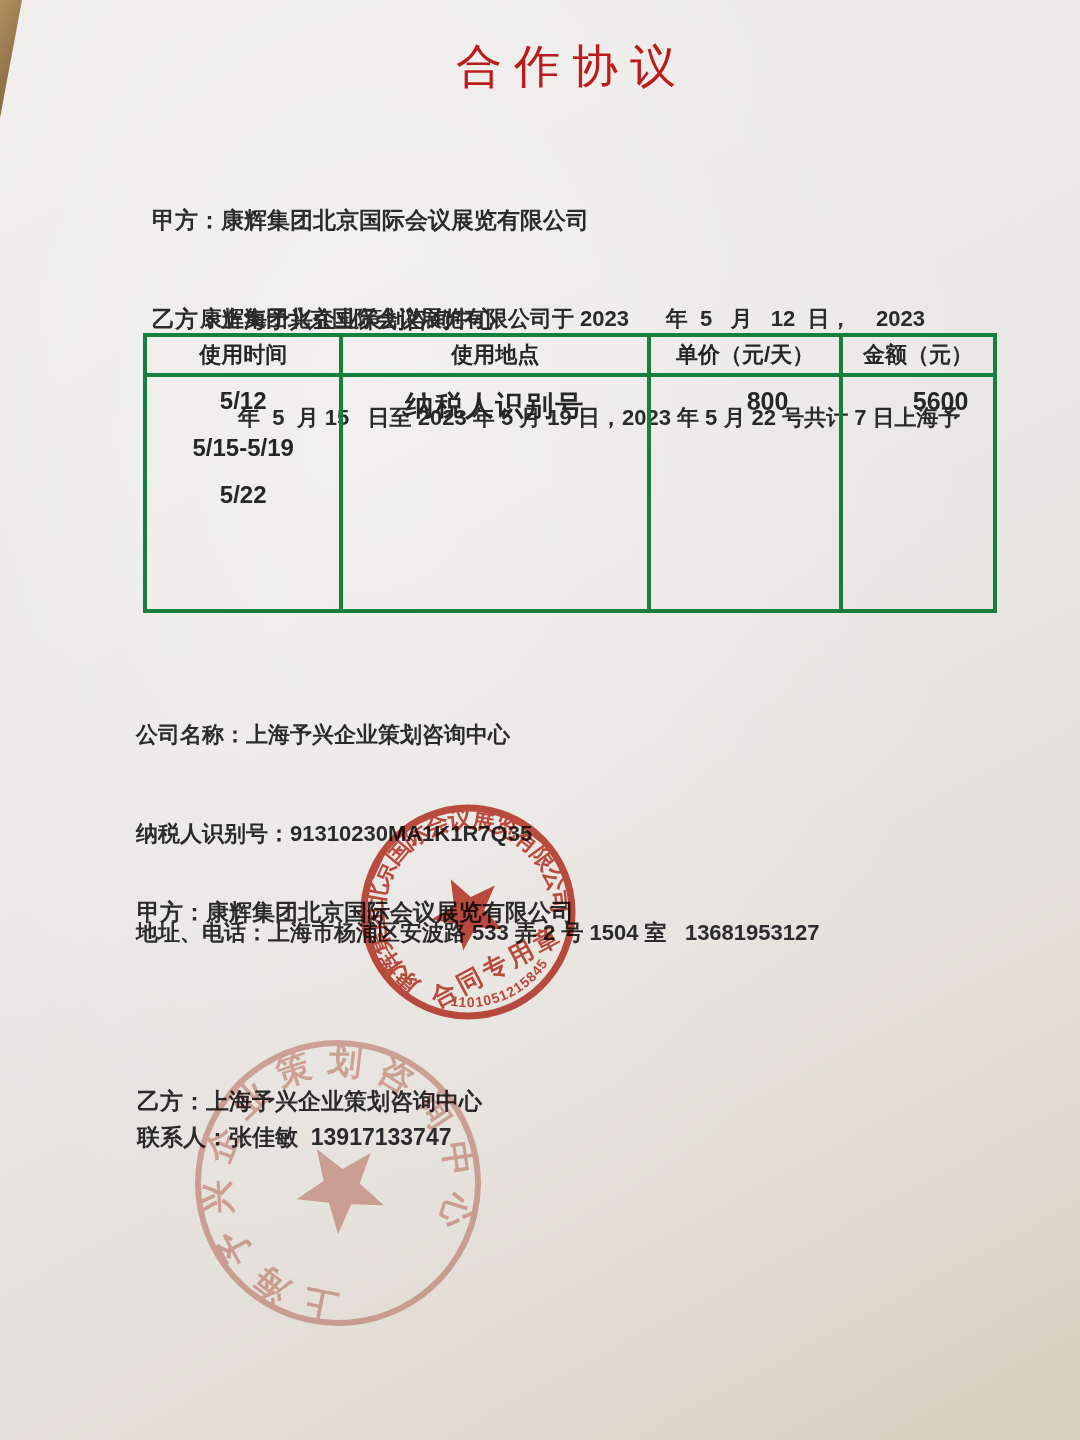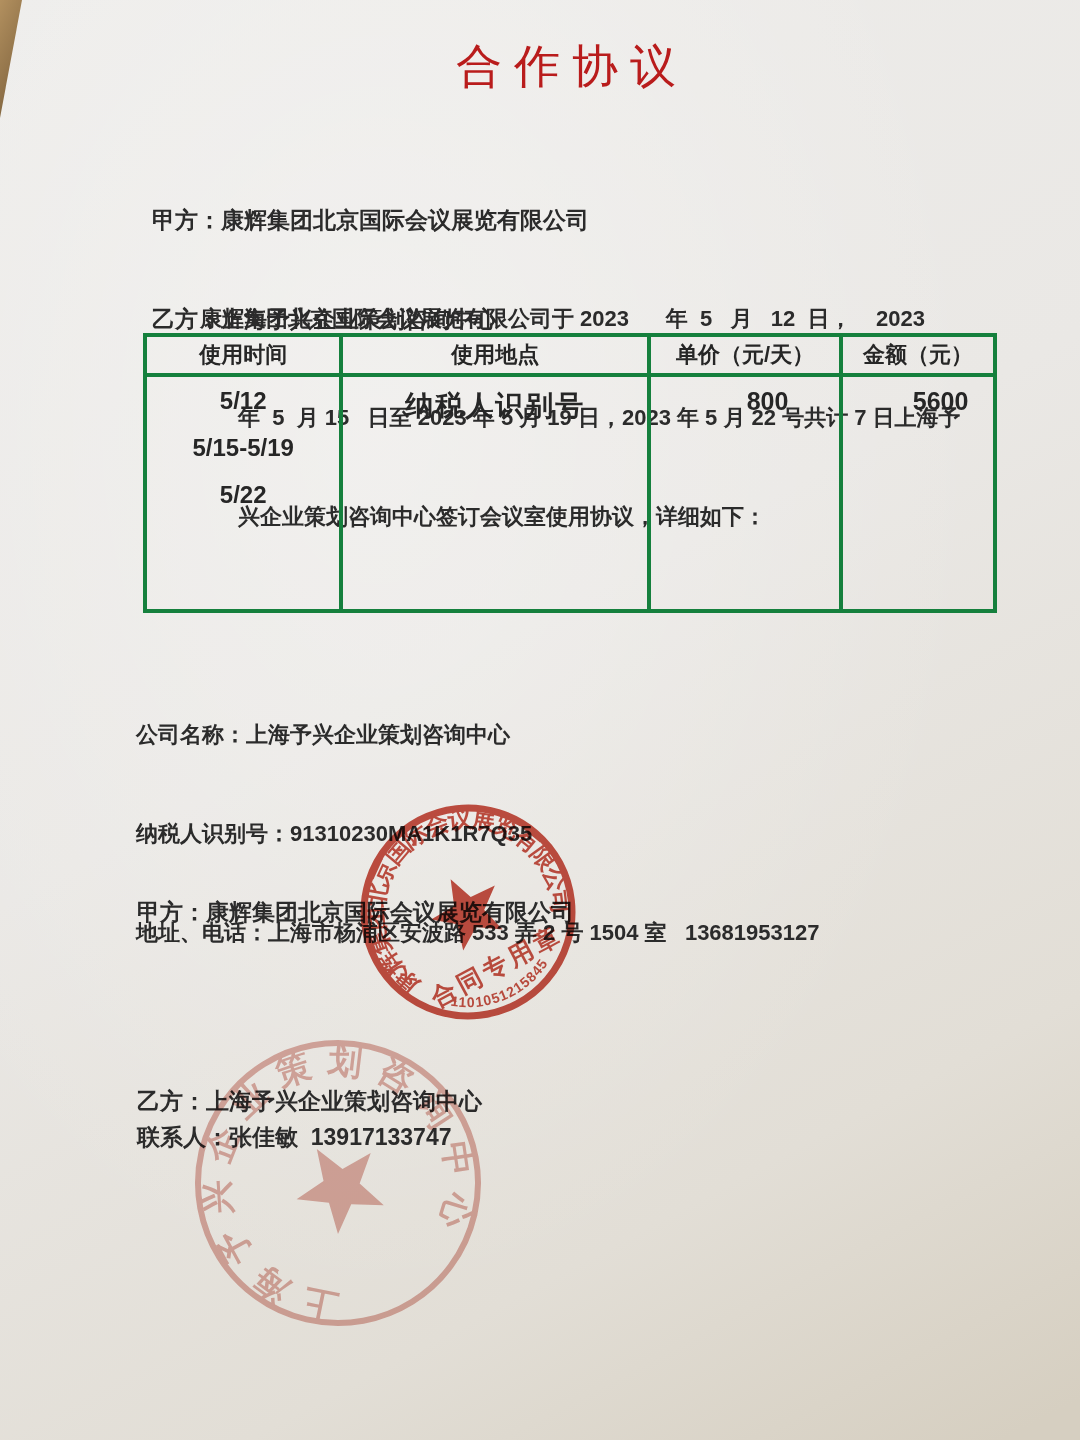--- a/index.html
+++ b/index.html
@@ -59,21 +59,20 @@
 <div class="doc-title">合作协议</div>
 
 <div class="parties">
   <div>甲方：康辉集团北京国际会议展览有限公司</div>
   <div>乙方：上海予兴企业策划咨询中心</div>
 </div>
 
 <div class="intro">
   <div>康辉集团北京国际会议展览有限公司于 2023      年  5   月   12  日，    2023</div>
   <div class="cont">年  5  月 15   日至 2023 年 5 月 19 日，2023 年 5 月 22 号共计 7 日上海予</div>
-  <div class="cont">兴企业策划咨询中心签订会议室使用协议，详细如下：</div>
 </div>
 
 <table class="fee-table">
   <colgroup>
     <col class="col-time">
       <col class="col-loc">
       <col class="col-price">
       <col class="col-amt">
   </colgroup>
   <thead>

